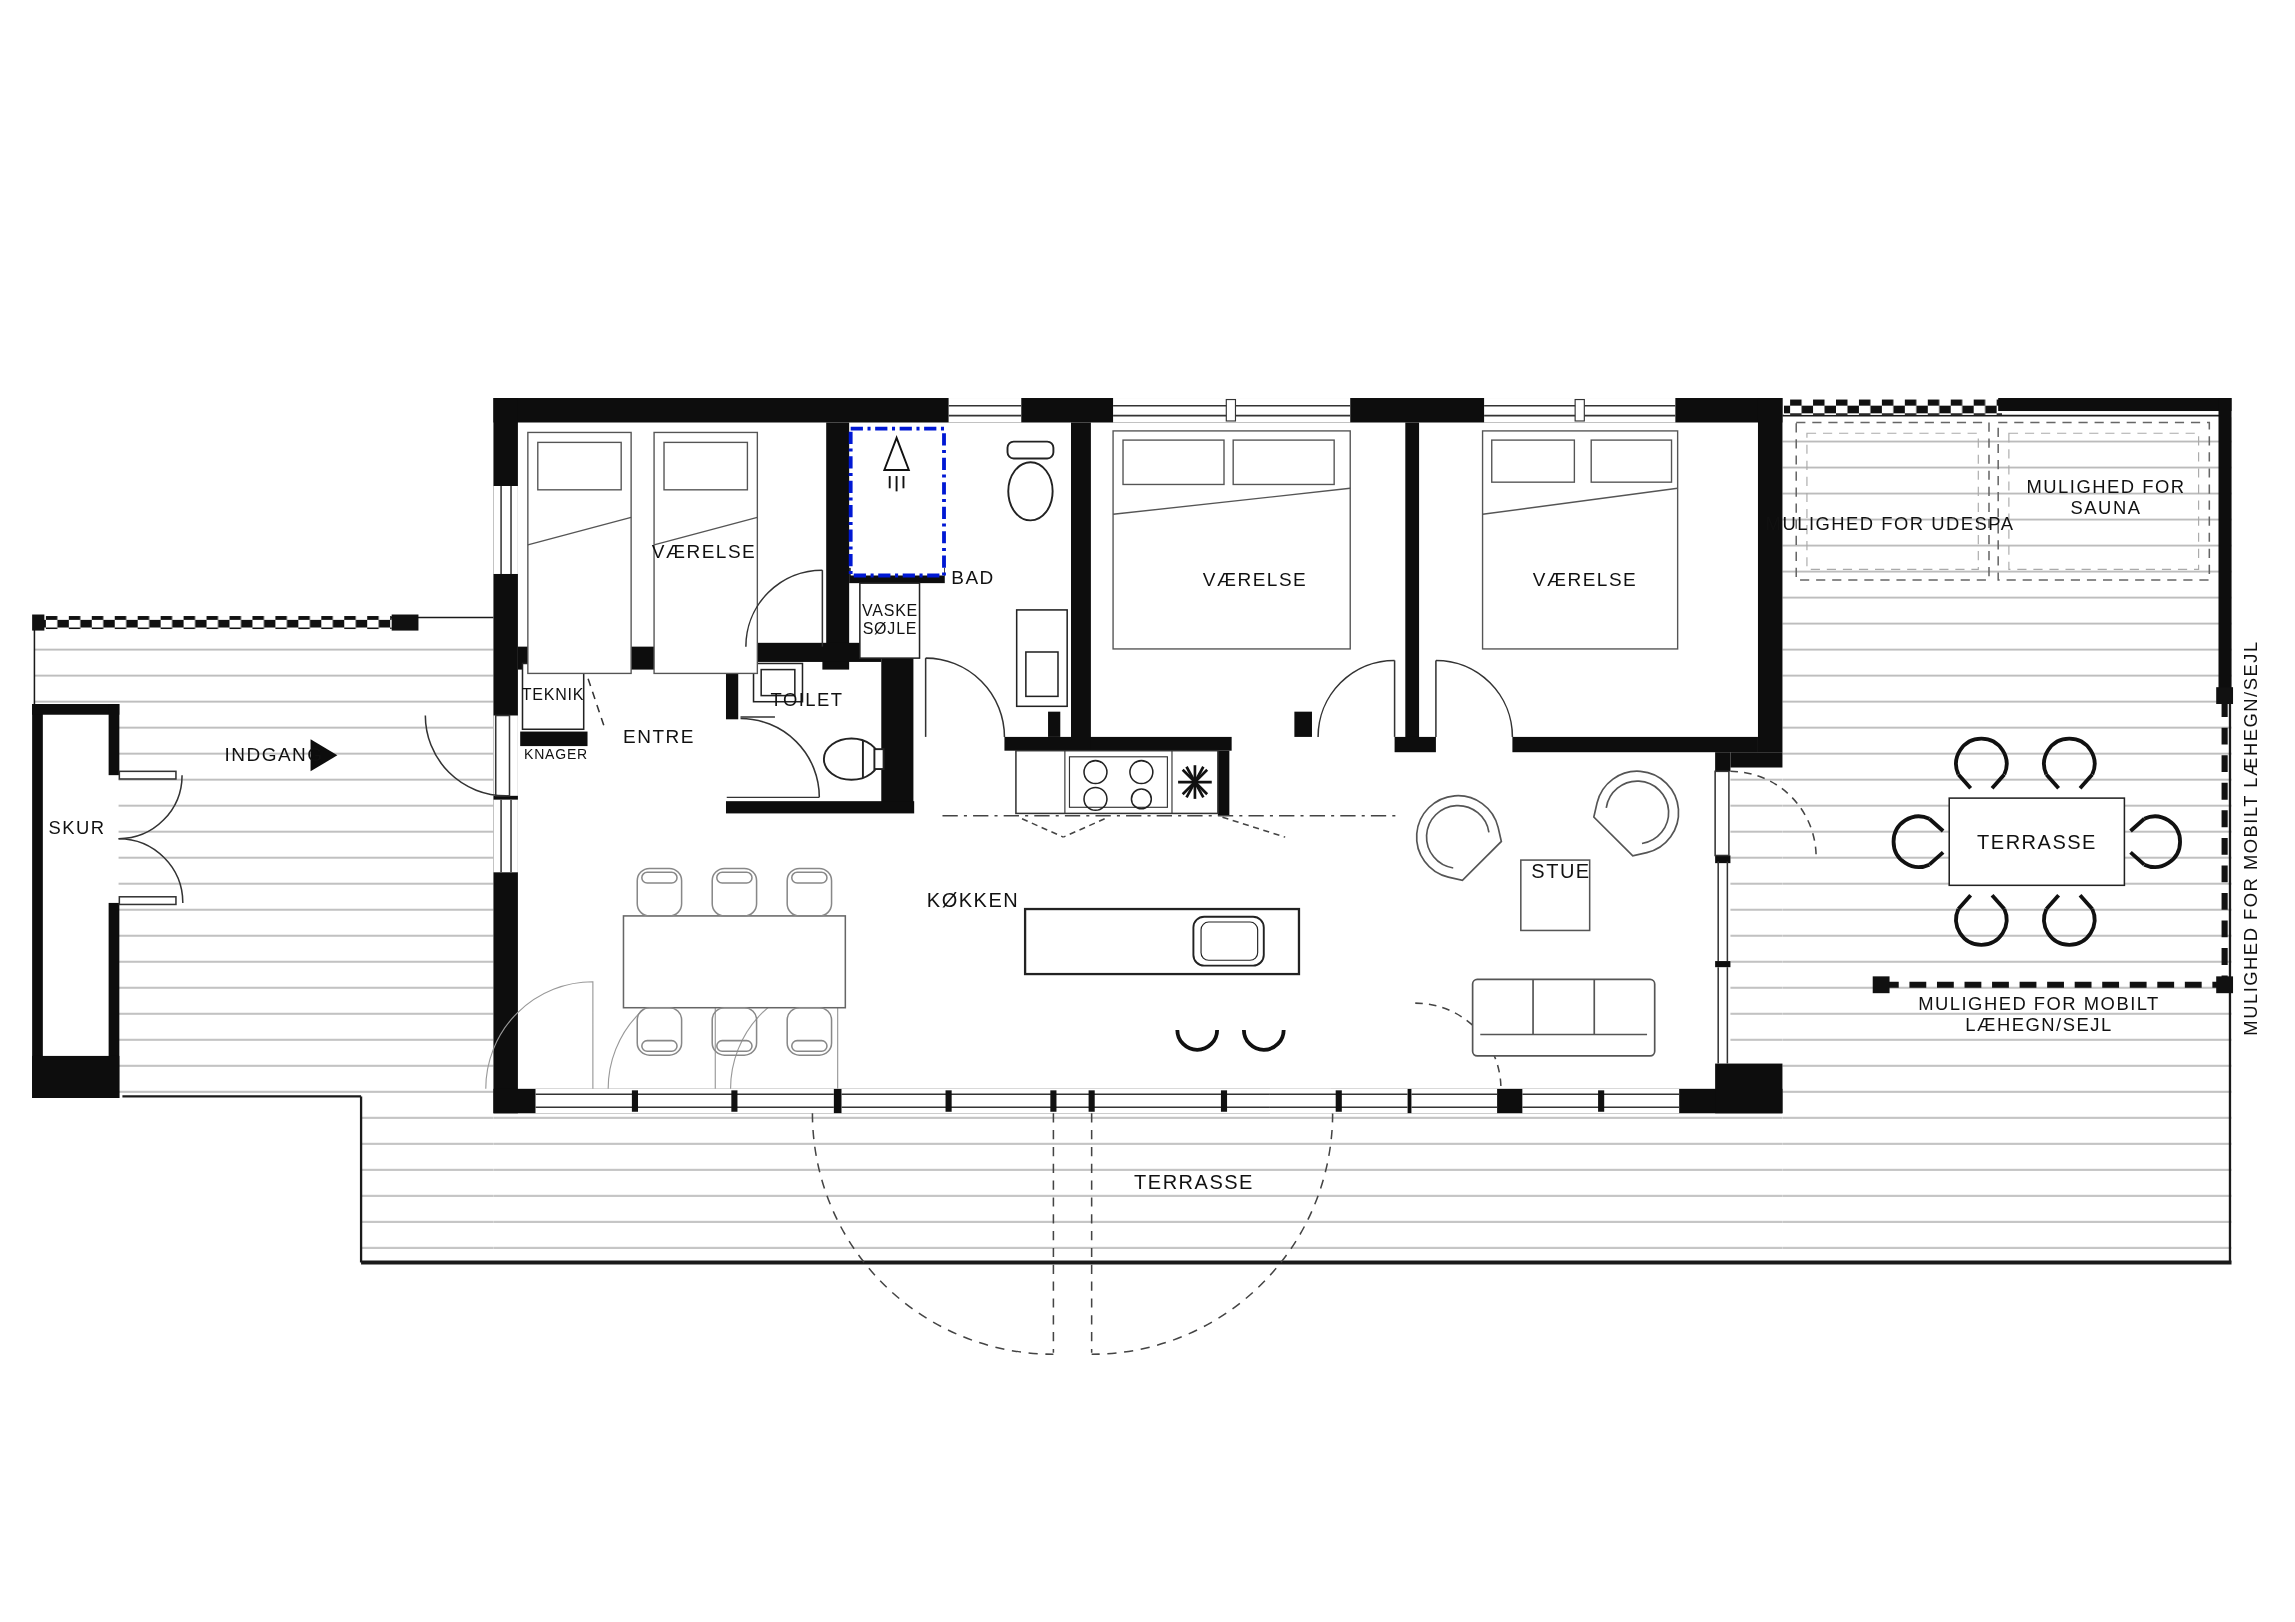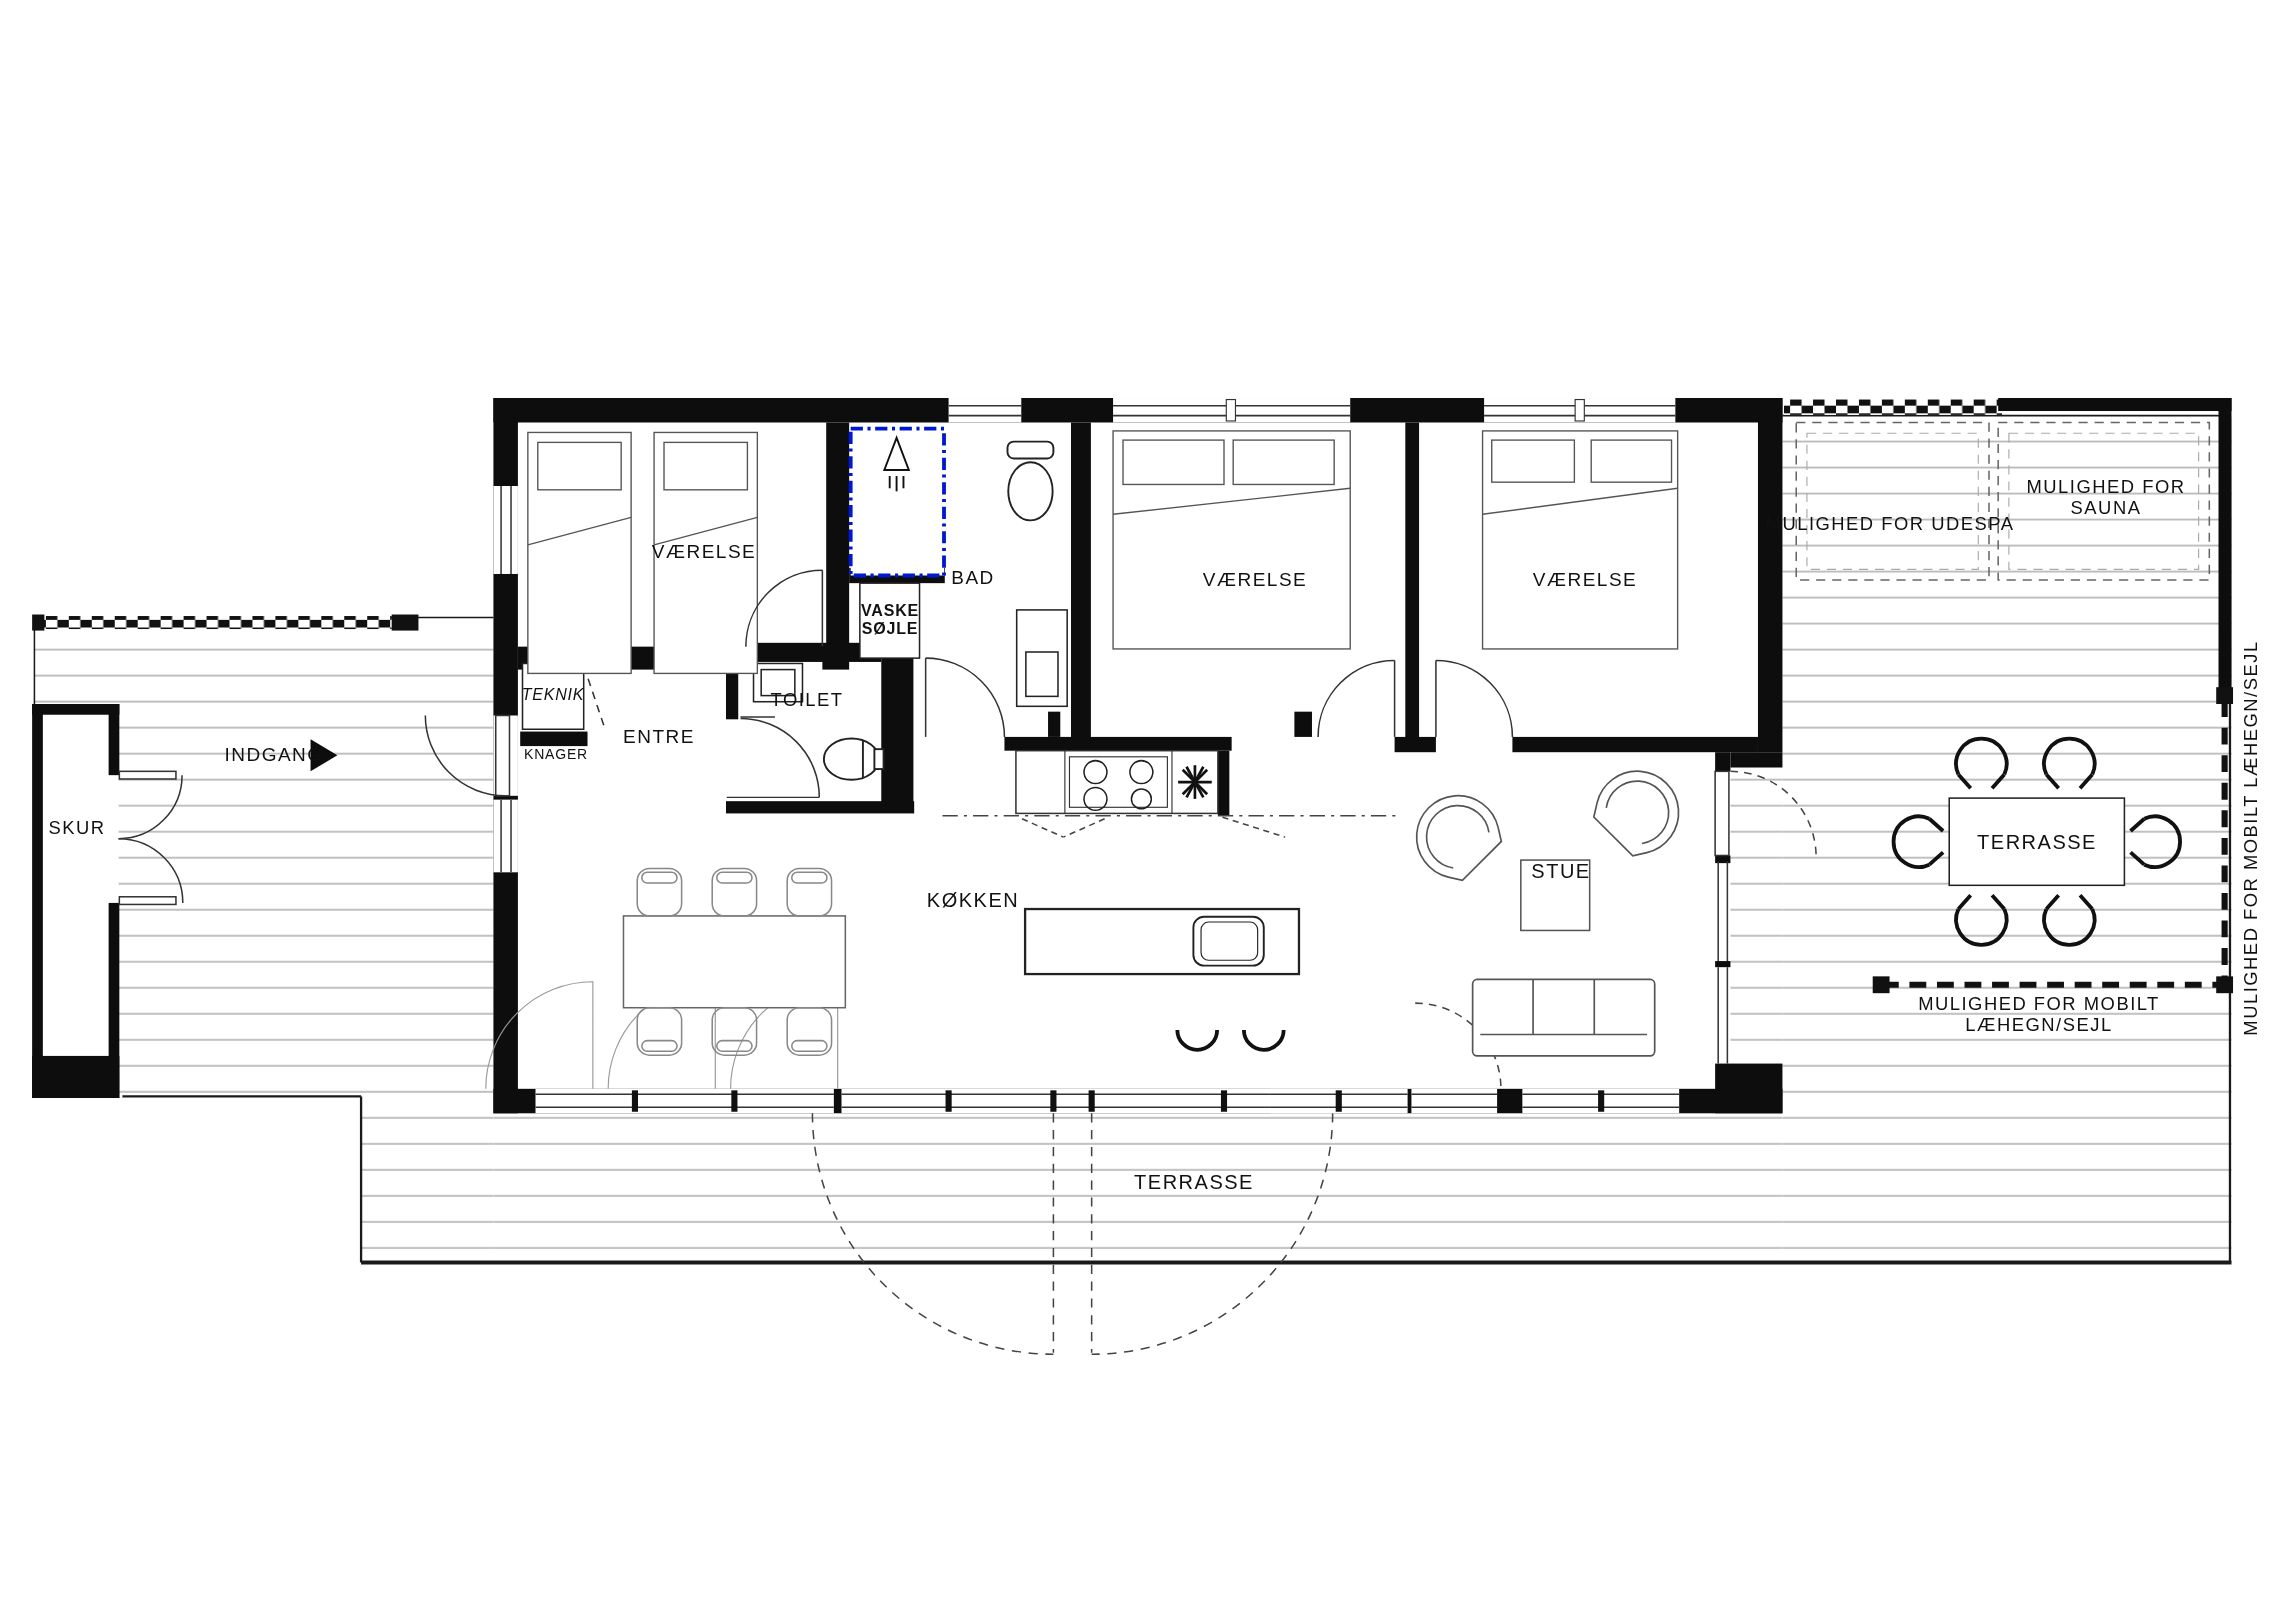--- a/index.html
+++ b/index.html
@@ -415,23 +415,23 @@
   <g>
     <line x1="2460" y1="1287" x2="2898" y2="1287" stroke="#111" stroke-width="8" stroke-dasharray="22 14"></line>
     <rect x="2448" y="1276" width="22" height="22" fill="#111"></rect>
   </g>
 
   <polygon points="406,966 406,1008 441,987" fill="#0d0d0d"></polygon>
 </svg>
 
   <div class="label" style="left:704px;top:552px;">VÆRELSE</div>
   <div class="label" style="left:973px;top:546px;margin-top:32px;">BAD</div>
-  <div class="label s21" style="left:890px;top:620px;font-weight:bold;">VASKE
+  <div class="label s21" style="left:890px;top:620px;">VASKE
 SØJLE</div>
-  <div class="label s21" style="left:553px;top:695px;font-style:italic;">TEKNIK</div>
+  <div class="label s21" style="left:553px;top:695px;">TEKNIK</div>
   <div class="label s20" style="left:556px;top:754px;">KNAGER</div>
   <div class="label s25" style="left:659px;top:737px;">ENTRE</div>
   <div class="label s24" style="left:807px;top:700px;">TOILET</div>
   <div class="label s25" style="left:274px;top:755px;">INDGANG</div>
   <div class="label s24" style="left:77px;top:828px;">SKUR</div>
   <div class="label s26" style="left:973px;top:900px;">KØKKEN</div>
   <div class="label" style="left:1255px;top:580px;">VÆRELSE</div>
   <div class="label" style="left:1585px;top:580px;">VÆRELSE</div>
   <div class="label s26" style="left:1561px;top:871px;">STUE</div>
   <div class="label s26" style="left:2037px;top:842px;">TERRASSE</div>

